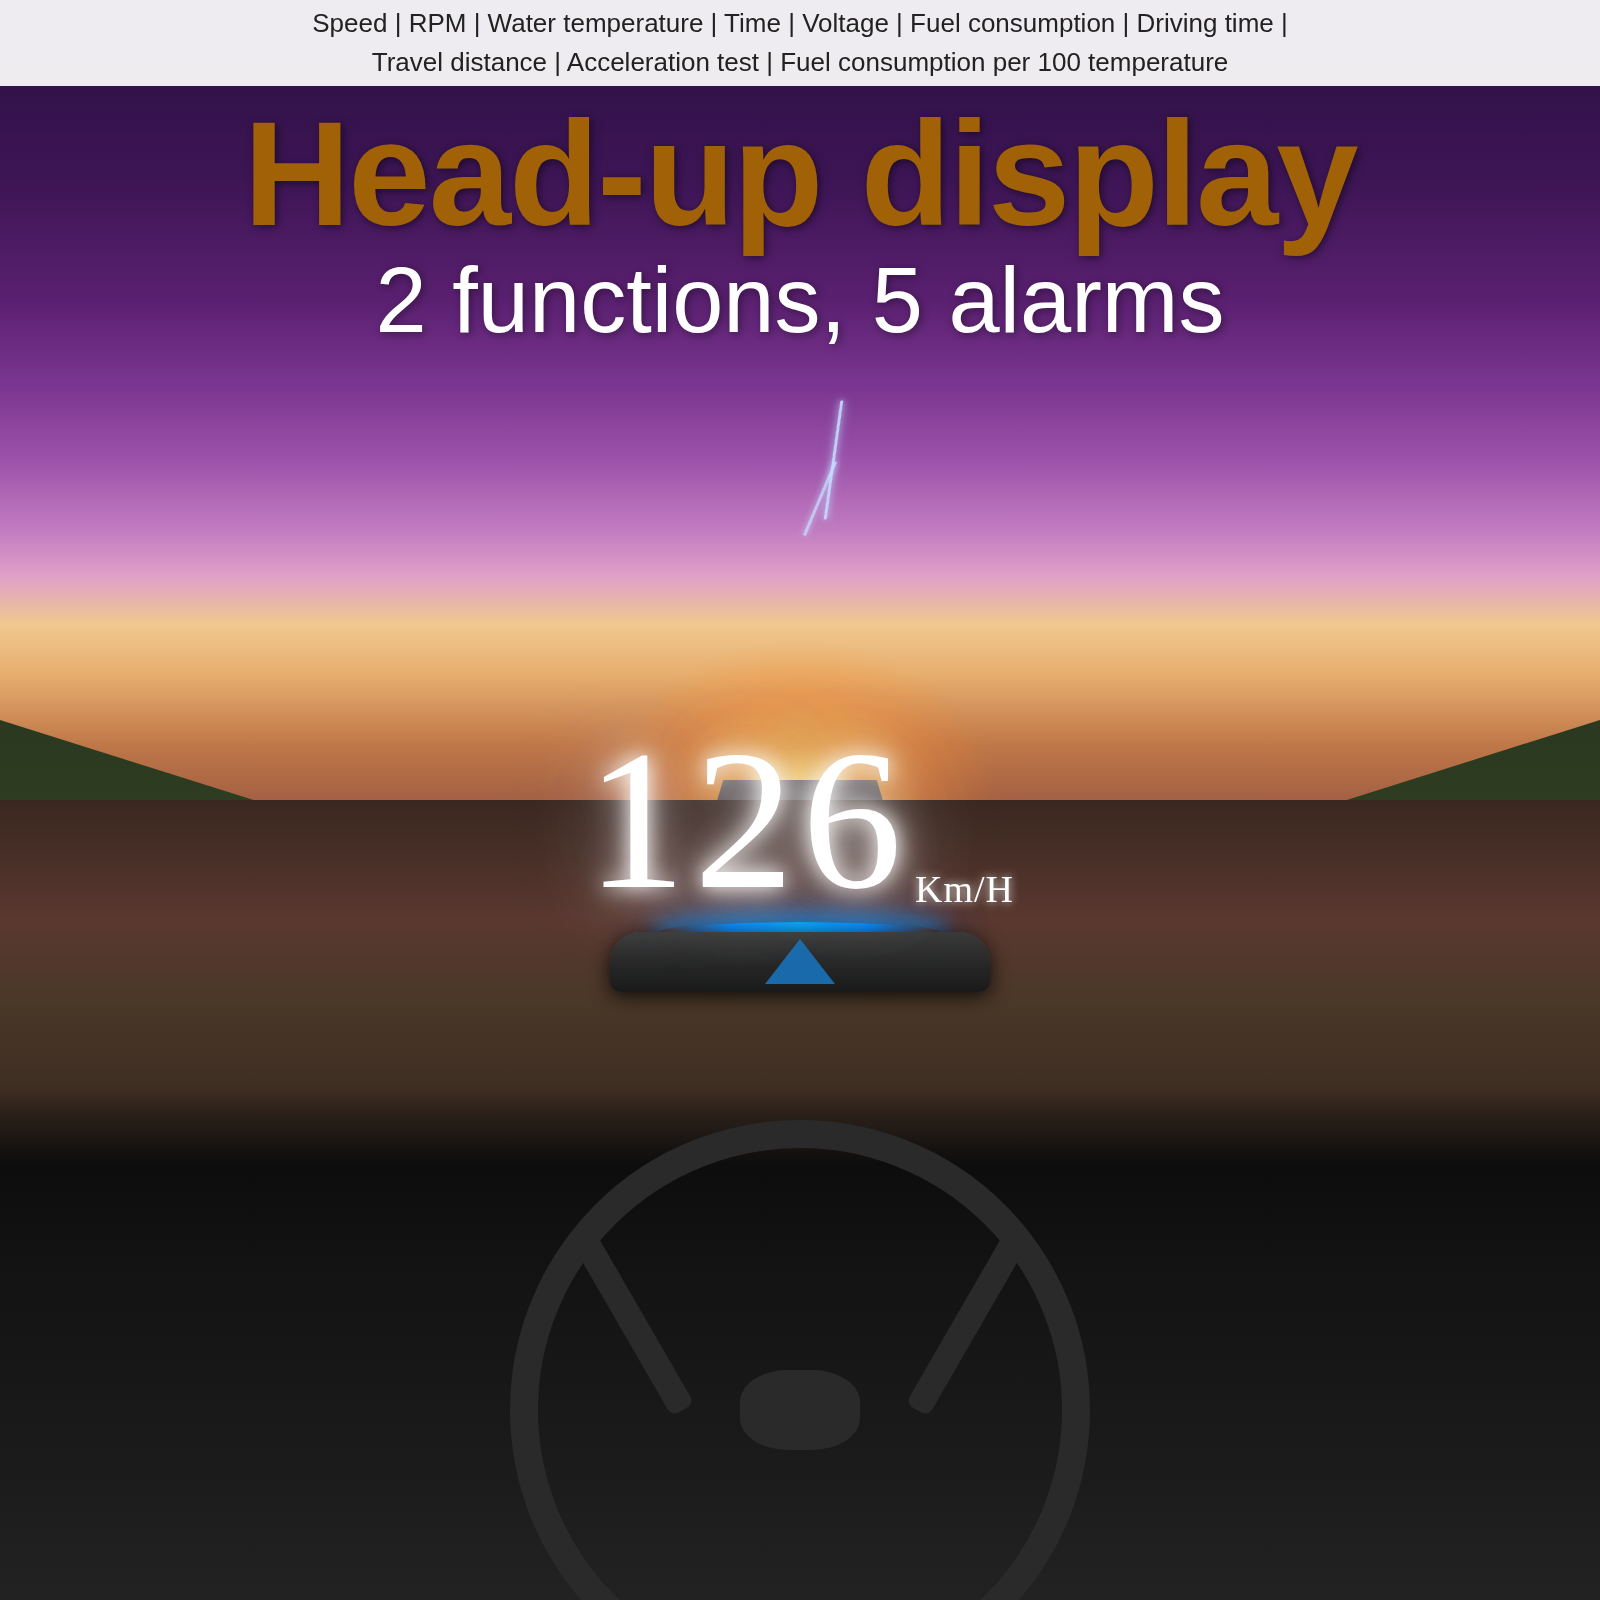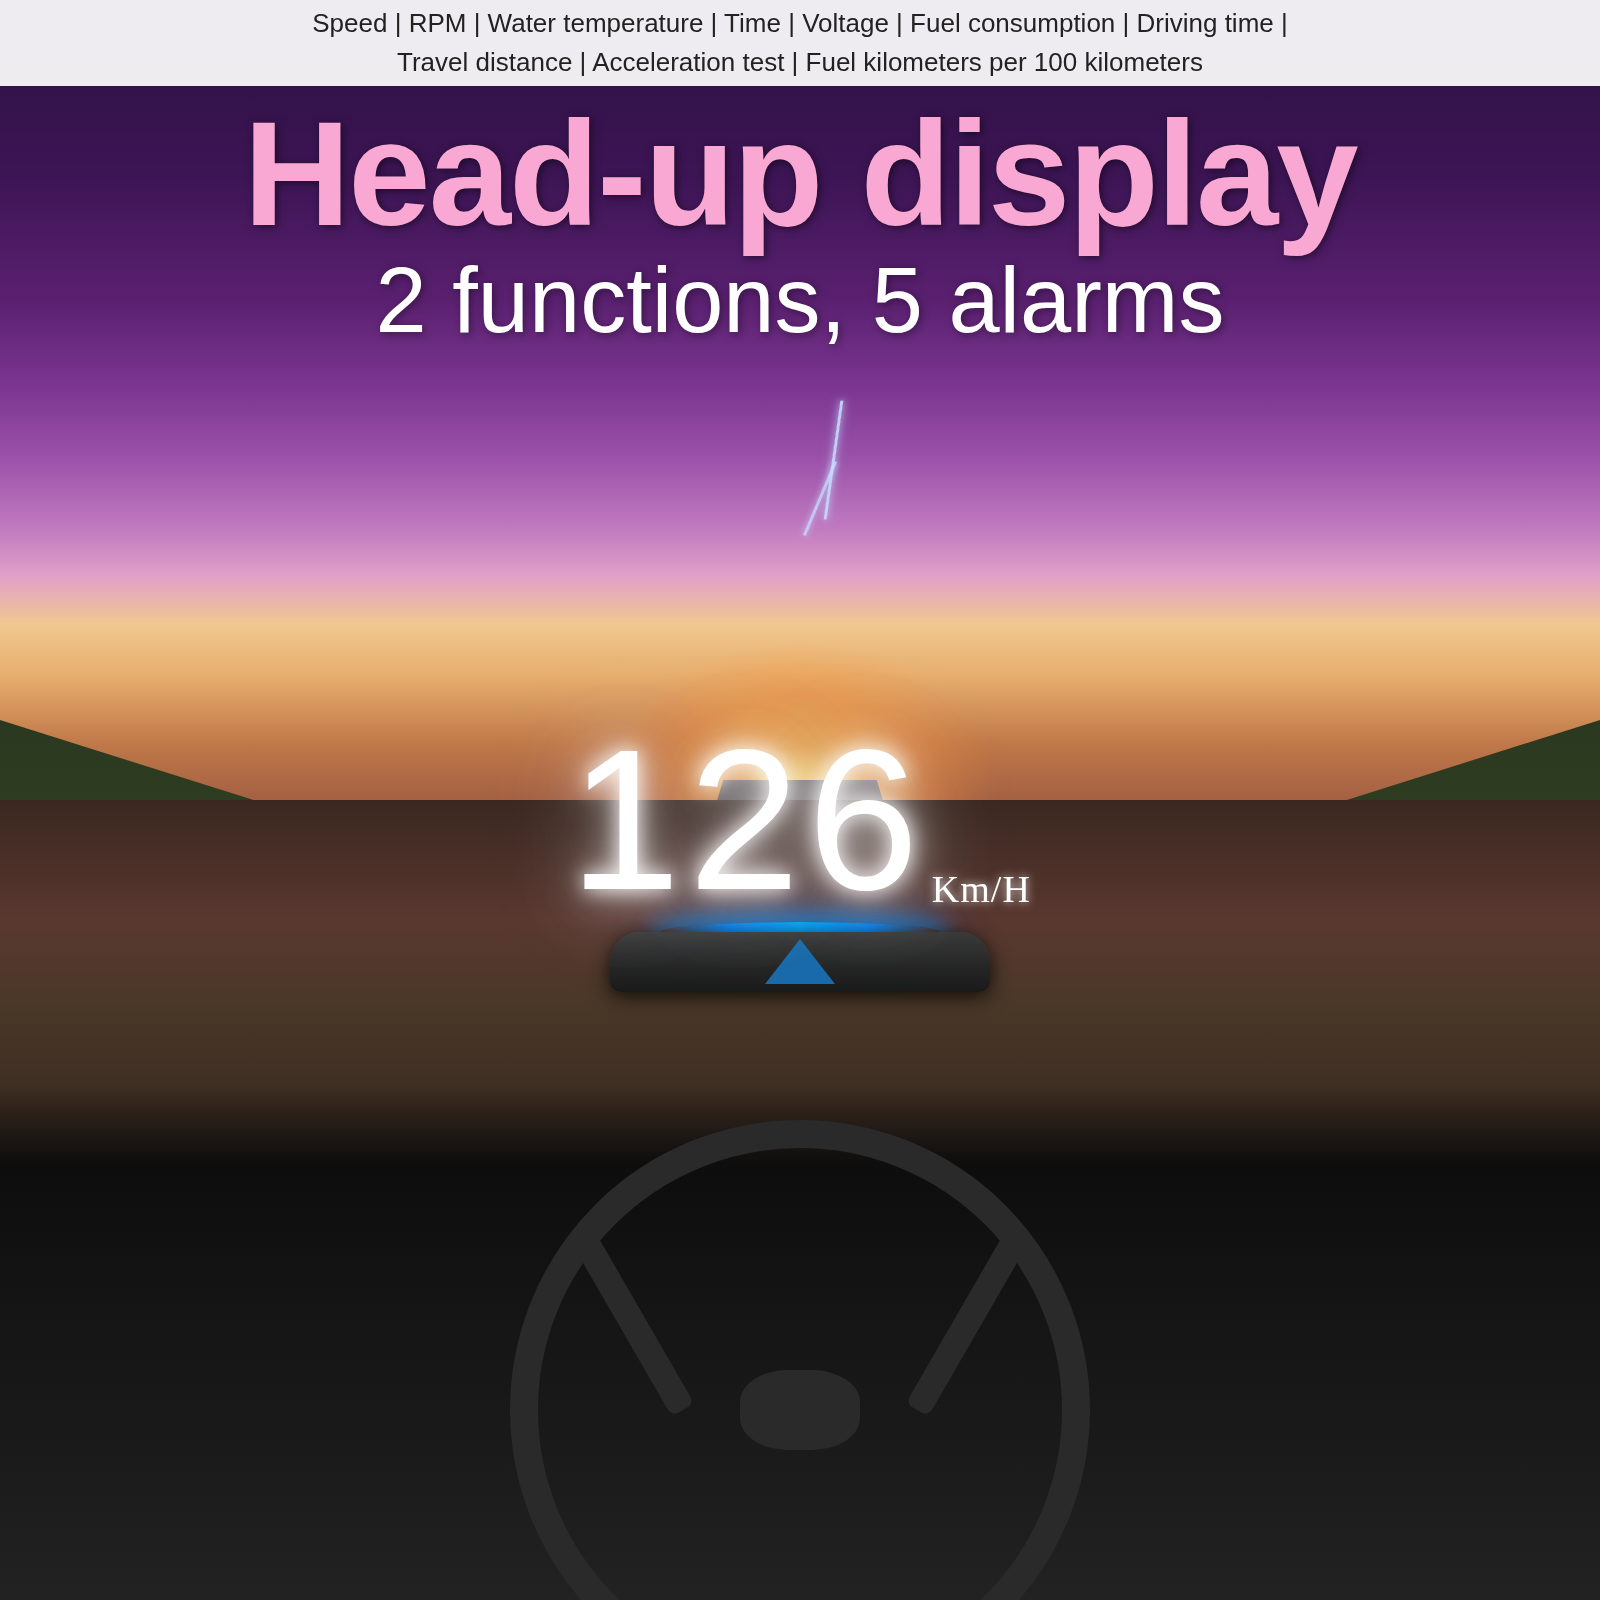--- a/index.html
+++ b/index.html
@@ -357,21 +357,21 @@
       top: 100px;
       left: 0;
       width: 100%;
       text-align: center;
       z-index: 20;
     }
 
     .headline-main {
       font-size: 148px;
       font-weight: 900;
-      color: #f9a8d4;
+      color: #a16207;
       line-height: 1.0;
       text-shadow: 2px 2px 8px rgba(0,0,0,0.5);
       letter-spacing: -2px;
     }
 
     .headline-sub {
       font-size: 92px;
       font-weight: 400;
       color: white;
       line-height: 1.15;
@@ -379,21 +379,21 @@
     }
 
     
     .seg-display {
       display: inline-flex;
       align-items: baseline;
       gap: 5px;
     }
 
     .seg-digit {
-      font-family: Liberation Sans, sans-serif;
+      font-family: Liberation Serif, serif;
       font-size: 200px;
       font-weight: 100;
       color: white;
       text-shadow:
         0 0 20px rgba(255,255,255,1),
         0 0 40px rgba(255,255,255,0.8),
         0 0 80px rgba(255,255,255,0.5),
         0 0 120px rgba(200,220,255,0.3);
       line-height: 1;
       letter-spacing: 8px;
@@ -445,21 +445,21 @@
     <div class="speed-display">
       <div class="seg-display">
         <span class="seg-digit">126</span>
         <span class="seg-unit">Km/H</span>
       </div>
     </div>
   </div>
 
   <div class="features-bar">
     <div class="features-line1">Speed | RPM | Water temperature | Time | Voltage | Fuel consumption | Driving time |</div>
-    <div class="features-line2">Travel distance | Acceleration test | Fuel kilometers per 100 kilometers</div>
+    <div class="features-line2">Travel distance | Acceleration test | Fuel consumption per 100 temperature</div>
   </div>
 
   <div class="headline">
     <div class="headline-main">Head-up display</div>
     <div class="headline-sub">2 functions, 5 alarms</div>
   </div>
 
 </div>
 
 </body></html>

